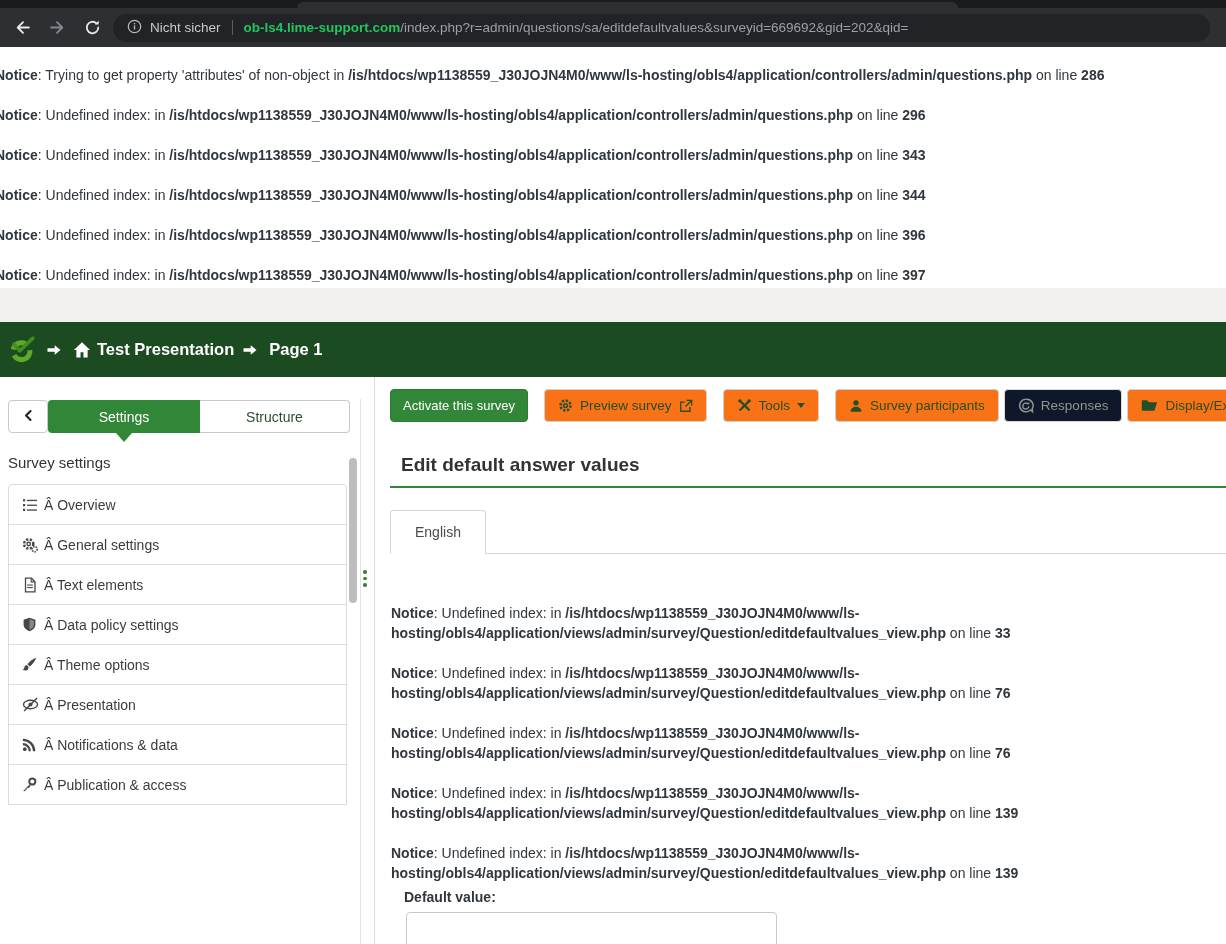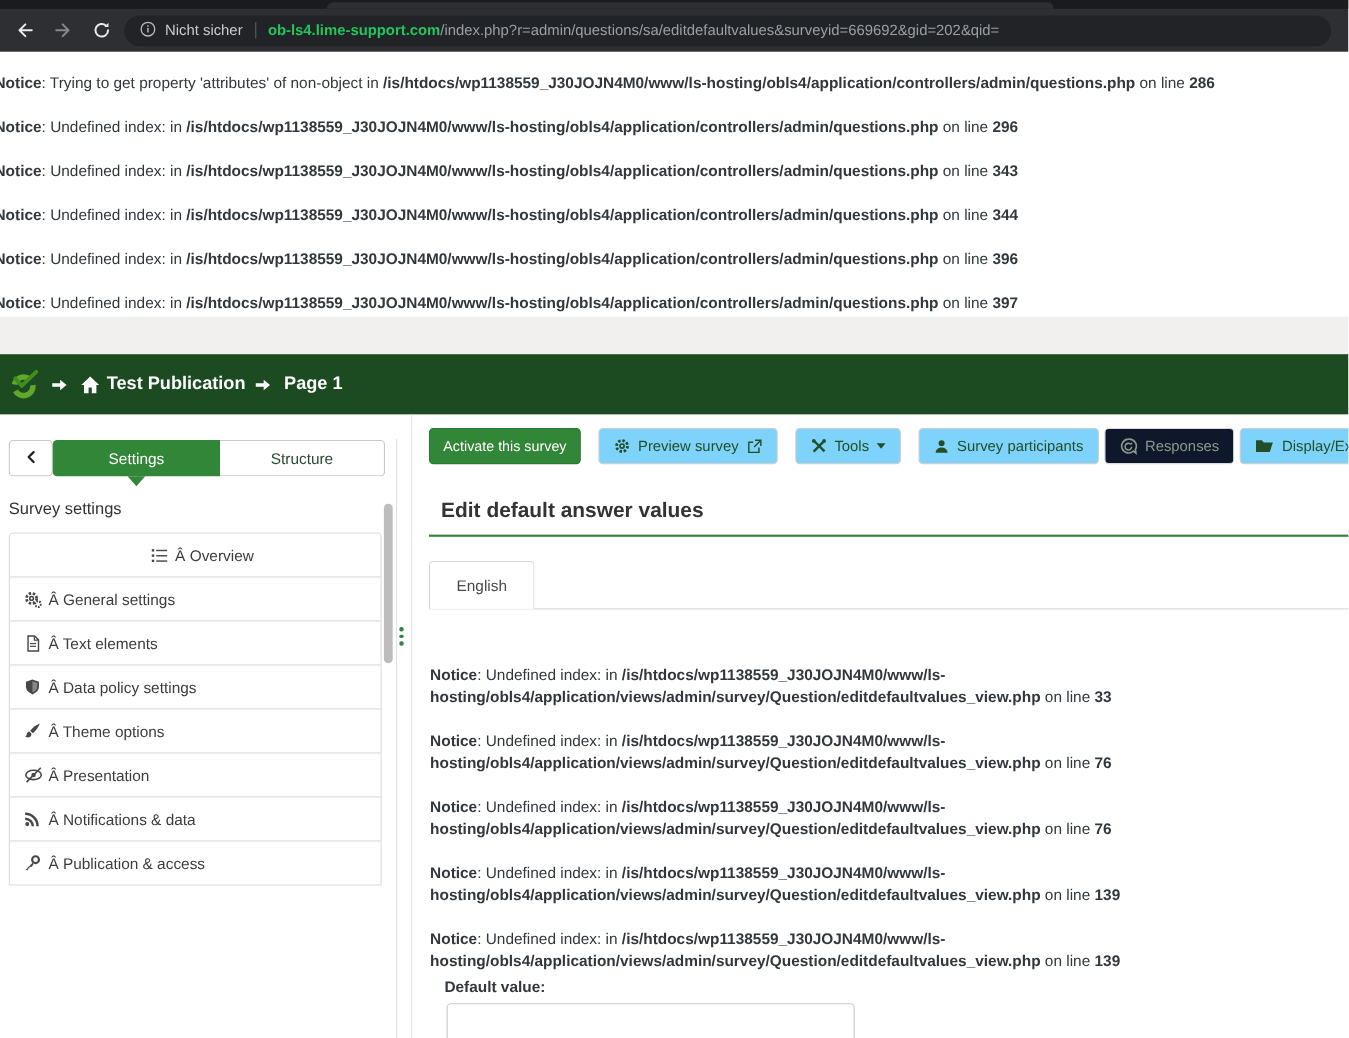--- a/index.html
+++ b/index.html
@@ -43,33 +43,33 @@
                 display:flex;align-items:center;justify-content:center;color:#222;}
   .side-tab{height:33px;display:flex;align-items:center;justify-content:center;font-size:14px;}
   .side-tab.active{width:152px;background:#328637;color:#fff;border-radius:4px 0 0 4px;position:relative;}
   .side-tab.inactive{width:150px;background:#fff;color:#2b4c2e;border:1px solid #c9c9c9;border-left:none;border-radius:0 4px 4px 0;}
   .tab-caret{position:absolute;left:116px;top:56px;width:0;height:0;
              border-left:8px solid transparent;border-right:8px solid transparent;border-top:9px solid #328637;}
   .side-heading{margin:21px 0 13px 8px;font-size:15px;font-weight:400;color:#333;}
   .menu{list-style:none;width:339px;margin-left:8px;}
   .menu li{height:41px;background:#fff;border:1px solid #dcdcdc;margin-top:-1px;
            display:flex;align-items:center;padding-left:13px;font-size:14px;color:#3c3c3c;}
-  .menu li:first-child{margin-top:0;border-radius:4px 4px 0 0;justify-content:center;}
+  .menu li:first-child{margin-top:0;border-radius:4px 4px 0 0;}
   .mi{width:20px;margin-right:2px;color:#474747;display:flex;align-items:center;flex:none;}
   .side-panel-border{position:absolute;left:360px;top:22px;bottom:0;width:1px;background:#e2e2e2;}
   .side-divider{position:absolute;left:374px;top:0;bottom:0;width:1px;background:#ddd;}
   .scroll-thumb{position:absolute;left:349px;top:81px;width:8px;height:145px;border-radius:4px;background:#bdbdbd;}
   .grip{position:absolute;left:363px;top:193px;display:flex;flex-direction:column;gap:3px;}
   .grip i{width:3.5px;height:3.5px;border-radius:50%;background:#328637;}
 
   
   .main{flex:1;position:relative;background:#fff;}
   .btn-row{margin:12px 0 0 15px;white-space:nowrap;display:flex;}
   .btn{height:33px;display:inline-flex;align-items:center;border-radius:4px;font-size:13.5px;
-       background:#7dd3fc;border:1px solid #cfcfcf;color:#234e26;padding:0 13px;margin-right:16px;flex:none;}
+       background:#f97316;border:1px solid #cfcfcf;color:#234e26;padding:0 13px;margin-right:16px;flex:none;}
   .btn .bic{display:flex;align-items:center;margin-right:7px;}
   .btn .bic-trail{display:flex;align-items:center;margin-left:7px;}
   .btn-primary{background:#328637;border-color:#2d7a32;color:#fff;font-size:13px;padding:0 12px;}
   .btn-disabled{background:#0f172a;border-color:#dadada;color:#8a998c;}
   .tight{margin-left:-11px;}
   .caret-down{width:0;height:0;border-left:4px solid transparent;border-right:4px solid transparent;border-top:5px solid currentColor;margin-left:7px;}
 
   .title-wrap{margin:32px 0 0 15px;padding-bottom:10px;border-bottom:2px solid #328637;}
   .page-title{font-size:19px;font-weight:700;color:#333;padding-left:11px;}
 
@@ -152,21 +152,21 @@
           <path d="M1.5 6.3h7.2V3.2L14.5 8l-5.8 4.8V9.7H1.5z" fill="#fff"></path>
         </svg>
     </span>
     <span class="gb-gap"></span>
     <span class="gb-ic">
       <svg width="18" height="18" viewBox="0 0 16 16">
           <path d="M8 1.2L.8 8h2.2v6.6h3.7V10h2.6v4.6h3.7V8h2.2z" fill="#fff"></path>
         </svg>
     </span>
     <span class="gb-gap" style="width:6px"></span>
-    <span class="crumb">Test Publication</span>
+    <span class="crumb">Test Presentation</span>
     <span class="gb-gap" style="width:8px"></span>
     <span class="gb-ic">
       <svg width="16" height="16" viewBox="0 0 16 16">
           <path d="M1.5 6.3h7.2V3.2L14.5 8l-5.8 4.8V9.7H1.5z" fill="#fff"></path>
         </svg>
     </span>
     <span class="gb-gap"></span>
     <span class="crumb">Page 1</span>
   </div>
 

